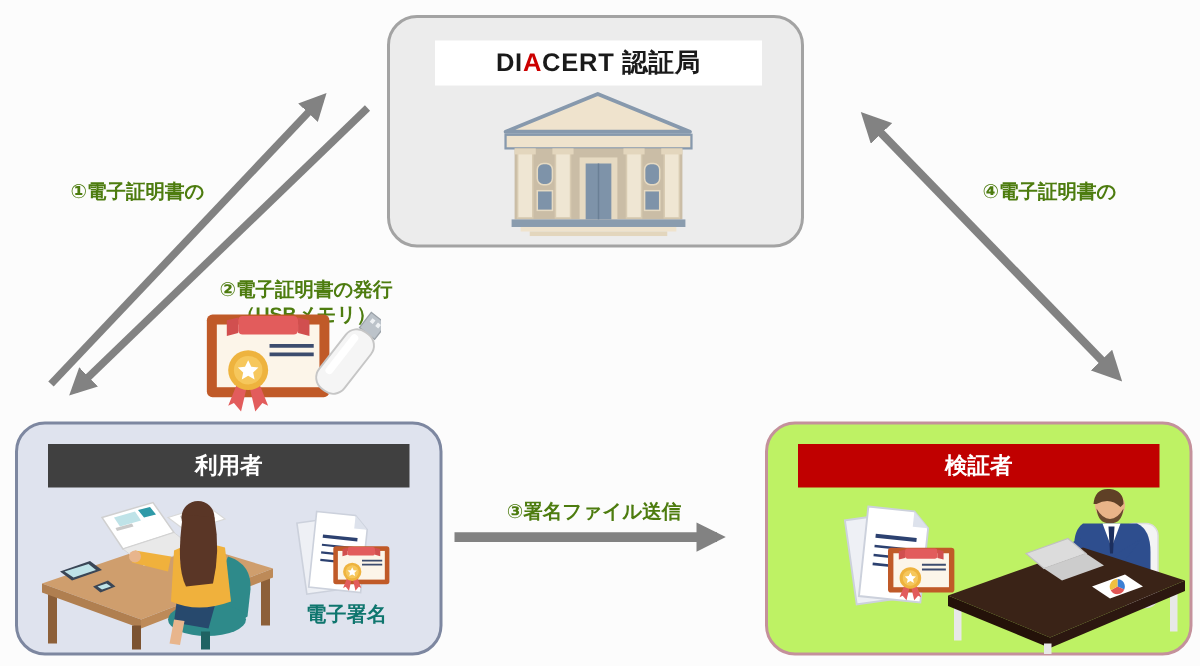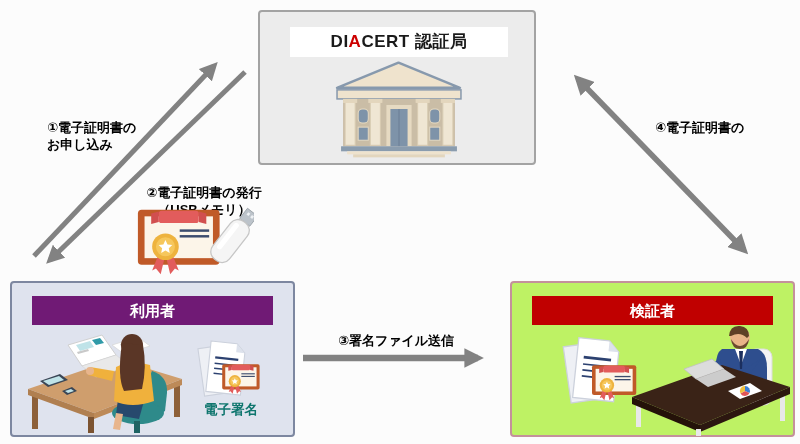--- a/index.html
+++ b/index.html
@@ -1,39 +1,39 @@
 <!DOCTYPE html>
 <html><head>
 <meta charset="utf-8">
 <style>
   * { margin:0; padding:0; box-sizing:border-box; }
   body { background:#ffffff; font-family:"Liberation Sans","DejaVu Sans",sans-serif; }
   #canvas { position:relative; width:800px; height:444px; background:#fcfcfc; overflow:hidden; }
 
   
-  .box { position:absolute; border-radius:4px;padding-left:13px; }
+  .box { position:absolute; border-radius:20px;padding-left:13px; }
   #ca-box { left:258px; top:10px; width:278px; height:155px;
             background:#ececec; border:2px solid #a3a3a3; }
   .ca-banner { position:absolute; left:30px; top:15px; width:218px; height:30px;
                background:#ffffff; text-align:center; line-height:30px;
                font-size:17px; font-weight:bold; color:#1a1a1a; letter-spacing:.5px; }
   .ca-banner .accent { color:#cc0000; }
 
   #user-box { left:10px; top:281px; width:285px; height:156px;
               background:#dfe3ee; border:2px solid #7d87a0; }
   #verifier-box { left:510px; top:281px; width:285px; height:156px;
                   background:#bef264; border:2px solid #c4919b; }
   .box-header { position:absolute; left:20px; top:13px; width:241px; height:29px;
                 text-align:center; line-height:29px; font-size:15px; font-weight:bold;
                 color:#ffffff; }
-  #user-box .box-header { background:#701a75; }
+  #user-box .box-header { background:#404040; }
   #verifier-box .box-header { background:#c00000; }
 
   
-  .step-label { position:absolute; font-size:13px; font-weight:bold; color:#000000;
+  .step-label { position:absolute; font-size:13px; font-weight:bold; color:#4d7c0f;
                 line-height:17px; white-space:nowrap; }
   #lbl-step1 { left:47px; top:119px; text-align:left; }
   #lbl-step2 { left:138px; top:184px; width:132px; text-align:center; }
   #lbl-step3 { left:298px; top:332px; width:196px; text-align:center; }
   #lbl-step4 { left:655px; top:119px; text-align:center; }
   #lbl-signature { position:absolute; left:172px; top:118px; width:94px; text-align:center;
                    font-size:13.5px; font-weight:bold; color:#0f766e; }
 
   
   .abs { position:absolute; }
@@ -125,21 +125,20 @@
           <rect x="107" y="38" width="14" height="4"></rect>
       </g>
       <rect x="8" y="85" width="115" height="5" fill="#8a9cae"></rect>
       <rect x="14" y="90" width="103" height="3" fill="#efe3cd"></rect>
       <rect x="20" y="93" width="91" height="3" fill="#e3d6bd"></rect>
     </svg>
   </div>
 
   <div id="lbl-step1" class="step-label">
     <div>①電子証明書の</div>
-    <div>お申し込み</div>
   </div>
   <div id="lbl-step2" class="step-label">
     <div>②電子証明書の発行</div>
     <div>（USBメモリ）</div>
   </div>
   <div id="lbl-step3" class="step-label">③署名ファイル送信</div>
   <div id="lbl-step4" class="step-label">
     <div>④電子証明書の</div>
   </div>
 

